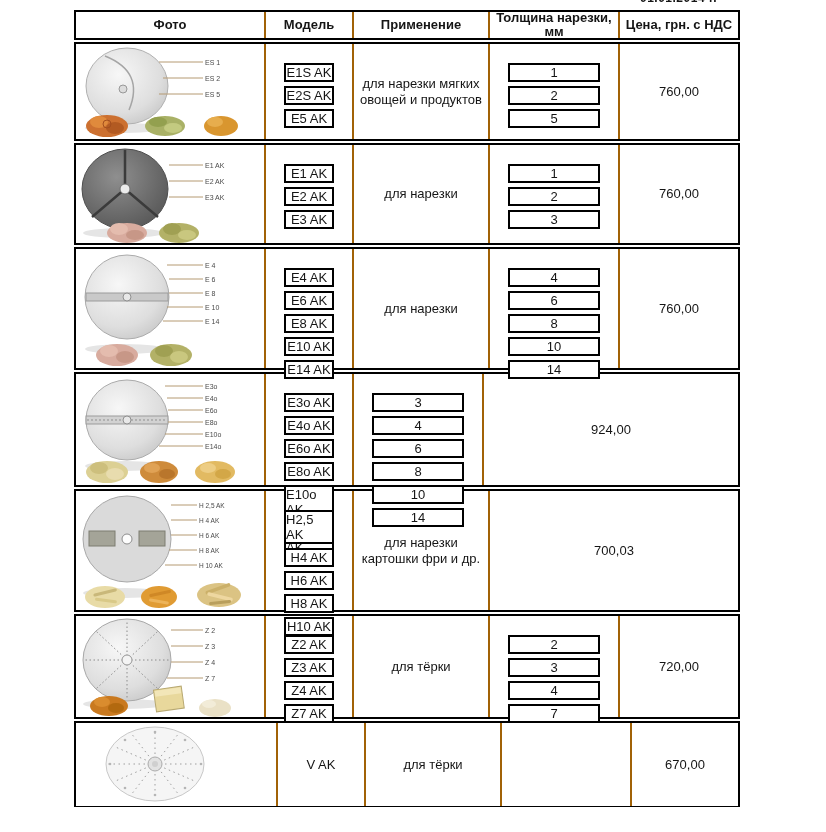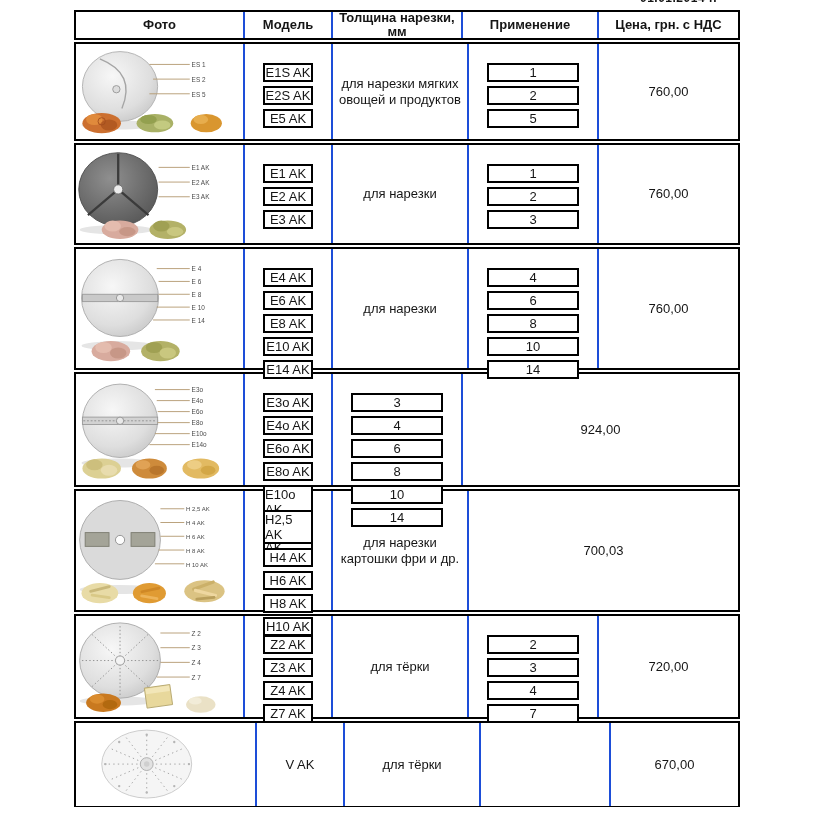--- a/index.html
+++ b/index.html
@@ -7,22 +7,22 @@
     width:826px;height:832px;background:#ffffff;position:relative;overflow:hidden;
     font-family:"Liberation Sans",sans-serif;color:#151515;
   }
   
   .clipwrap{position:absolute;left:640px;top:0;width:104px;height:7px;overflow:hidden;}
   .clipwrap span{position:absolute;top:-9px;left:0;font-size:12px;font-weight:bold;white-space:nowrap;letter-spacing:.5px;}
 
   .tbl{position:absolute;left:74px;top:10px;width:666px;}
   .hdr,.block{display:flex;border:2px solid #000;background:#fff;box-sizing:border-box;margin-bottom:2px;}
   .hdr{height:30px;}
-  .col{box-sizing:border-box;border-left:2px solid #1d4ed8;}
-  .c1{width:167px;border-left:none;}
+  .col{box-sizing:border-box;border-left:2px solid #a16207;}
+  .c1{width:188px;border-left:none;}
   .c2{width:88px;}
   .c3{width:136px;}
   .c4{width:130px;}
   .c5{flex:1;}
   .center{display:flex;align-items:center;justify-content:center;text-align:center;}
   .hc{font-weight:bold;font-size:13px;line-height:1.1;padding:0 4px;}
   .txt{font-size:13px;line-height:1.2;padding:0 6px;}
   .stack{display:flex;flex-direction:column;height:100%;box-sizing:border-box;padding:17px;}
   .bx{flex:1;margin:2px 1px;border:2px solid #000;display:flex;align-items:center;justify-content:center;font-size:13px;background:#fff;}
   .photo{display:flex;align-items:center;justify-content:center;overflow:hidden;}
@@ -50,22 +50,22 @@
 
 <div class="clipwrap">
     <span>01.01.2014 г.</span>
   </div>
 
 <div class="tbl">
 
   <div class="hdr">
     <div class="col c1 center hc">Фото</div>
     <div class="col c2 center hc">Модель</div>
+    <div class="col c3 center hc">Применение</div>
     <div class="col c4 center hc">Толщина нарезки, мм</div>
-    <div class="col c3 center hc">Применение</div>
     <div class="col c5 center hc">Цена, грн. с НДС</div>
   </div>
 
   <div class="block" style="height:99px">
     <div class="col c1 photo">
       <svg width="182" height="95" viewBox="0 0 182 95">
         <ellipse cx="46" cy="84" rx="40" ry="5" fill="#e5e5e5"></ellipse>
         <ellipse cx="48" cy="42" rx="41" ry="38" fill="url(#gS)" stroke="#b0b0b0"></ellipse>
         <path d="M26 12 Q66 28 50 66" fill="none" stroke="#a5a5a5" stroke-width="1.5"></path>
         <circle cx="44" cy="45" r="4" fill="#dcdcdc" stroke="#989898"></circle>

